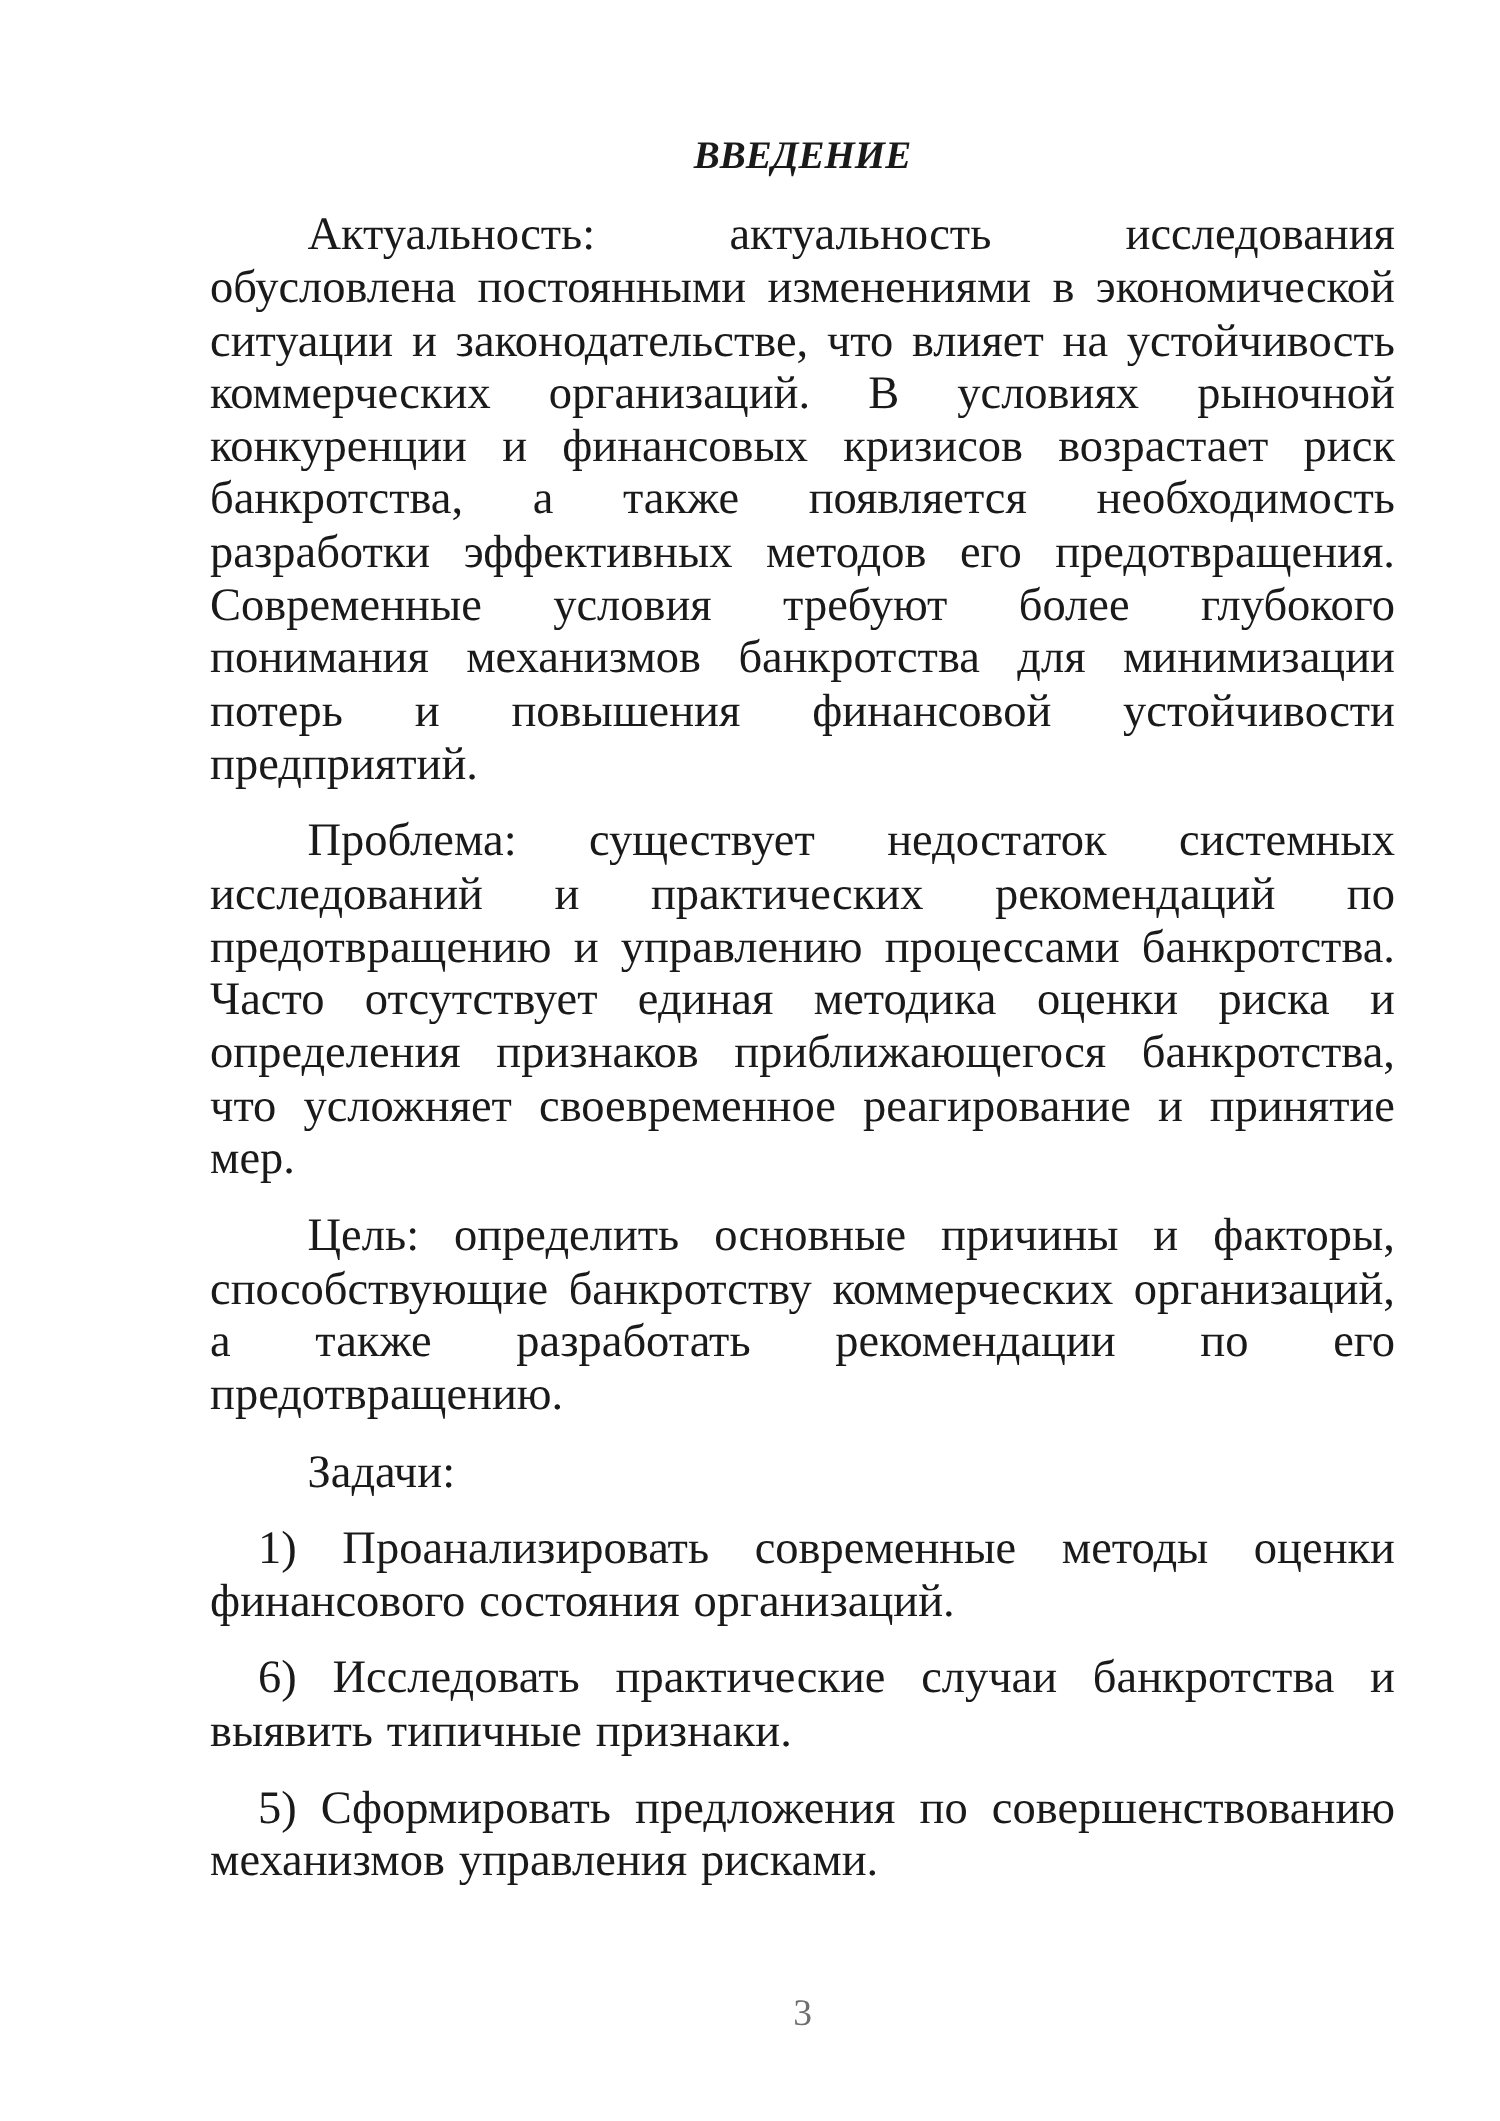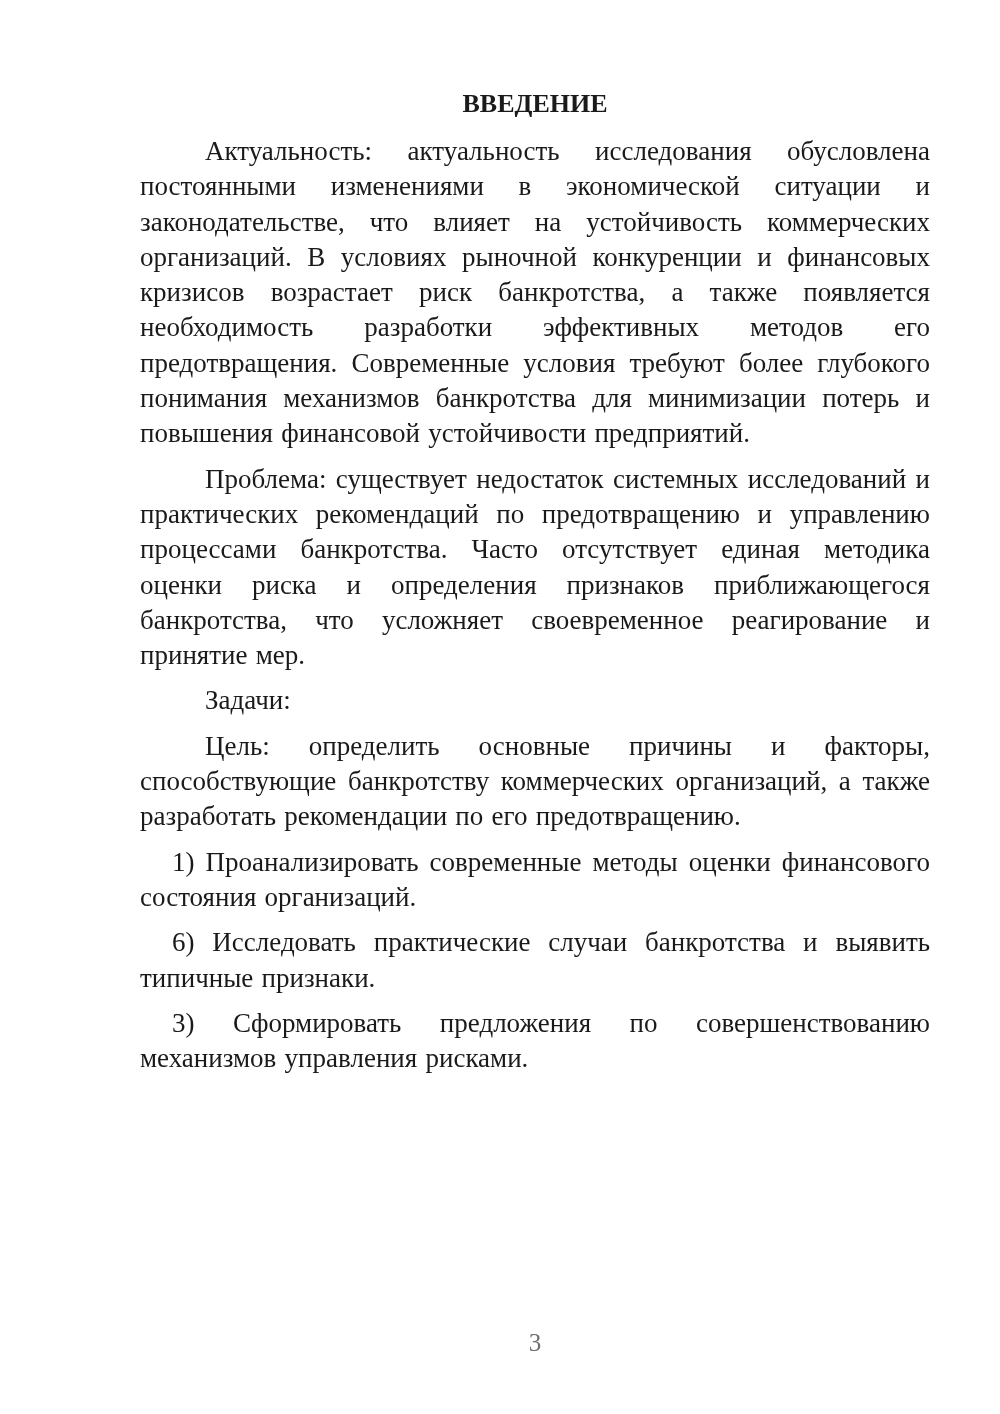--- a/index.html
+++ b/index.html
@@ -21,27 +21,28 @@
     left: 140px;
     top: 86px;
     width: 790px;
   }
   .doc-title {
     font-size: 26px;
     font-weight: 700;
     text-align: center;
     line-height: 36px;
     margin: 0 0 12px 0;
+    font-style: italic;
   }
   .para {
-    font-size: 27px;
+    font-size: 31px;
     line-height: 35.3px;
     text-align: justify;
     text-indent: 65px;
-    margin: 0 0 10px 0;
+    margin: 16px 0 10px 0;
     word-spacing: 1.5px;
   }
   .para.list {
     text-indent: 32px;
   }
   .page-number {
     position: absolute;
     left: 140px;
     width: 790px;
     top: 1328px;
@@ -55,28 +56,28 @@
 <body>
 
 <div class="page">
   <div class="content">
     <h1 class="doc-title">ВВЕДЕНИЕ</h1>
 
     <p class="para">Актуальность: актуальность исследования обусловлена постоянными изменениями в экономической ситуации и законодательстве, что влияет на устойчивость коммерческих организаций. В условиях рыночной конкуренции и финансовых кризисов возрастает риск банкротства, а также появляется необходимость разработки эффективных методов его предотвращения. Современные условия требуют более глубокого понимания механизмов банкротства для минимизации потерь и повышения финансовой устойчивости предприятий.</p>
 
     <p class="para">Проблема: существует недостаток системных исследований и практических рекомендаций по предотвращению и управлению процессами банкротства. Часто отсутствует единая методика оценки риска и определения признаков приближающегося банкротства, что усложняет своевременное реагирование и принятие мер.</p>
 
+    <p class="para">Цель: определить основные причины и факторы, способствующие банкротству коммерческих организаций, а также разработать рекомендации по его предотвращению.</p>
+
     <p class="para">Задачи:</p>
-
-    <p class="para">Цель: определить основные причины и факторы, способствующие банкротству коммерческих организаций, а также разработать рекомендации по его предотвращению.</p>
 
 
     <p class="para list">1) Проанализировать современные методы оценки финансового состояния организаций.</p>
 
     <p class="para list">6) Исследовать практические случаи банкротства и выявить типичные признаки.</p>
 
 
-    <p class="para list">3) Сформировать предложения по совершенствованию механизмов управления рисками.</p>
+    <p class="para list">5) Сформировать предложения по совершенствованию механизмов управления рисками.</p>
 
   </div>
 
   <div class="page-number">3</div>
 </div>
 
 </body></html>

